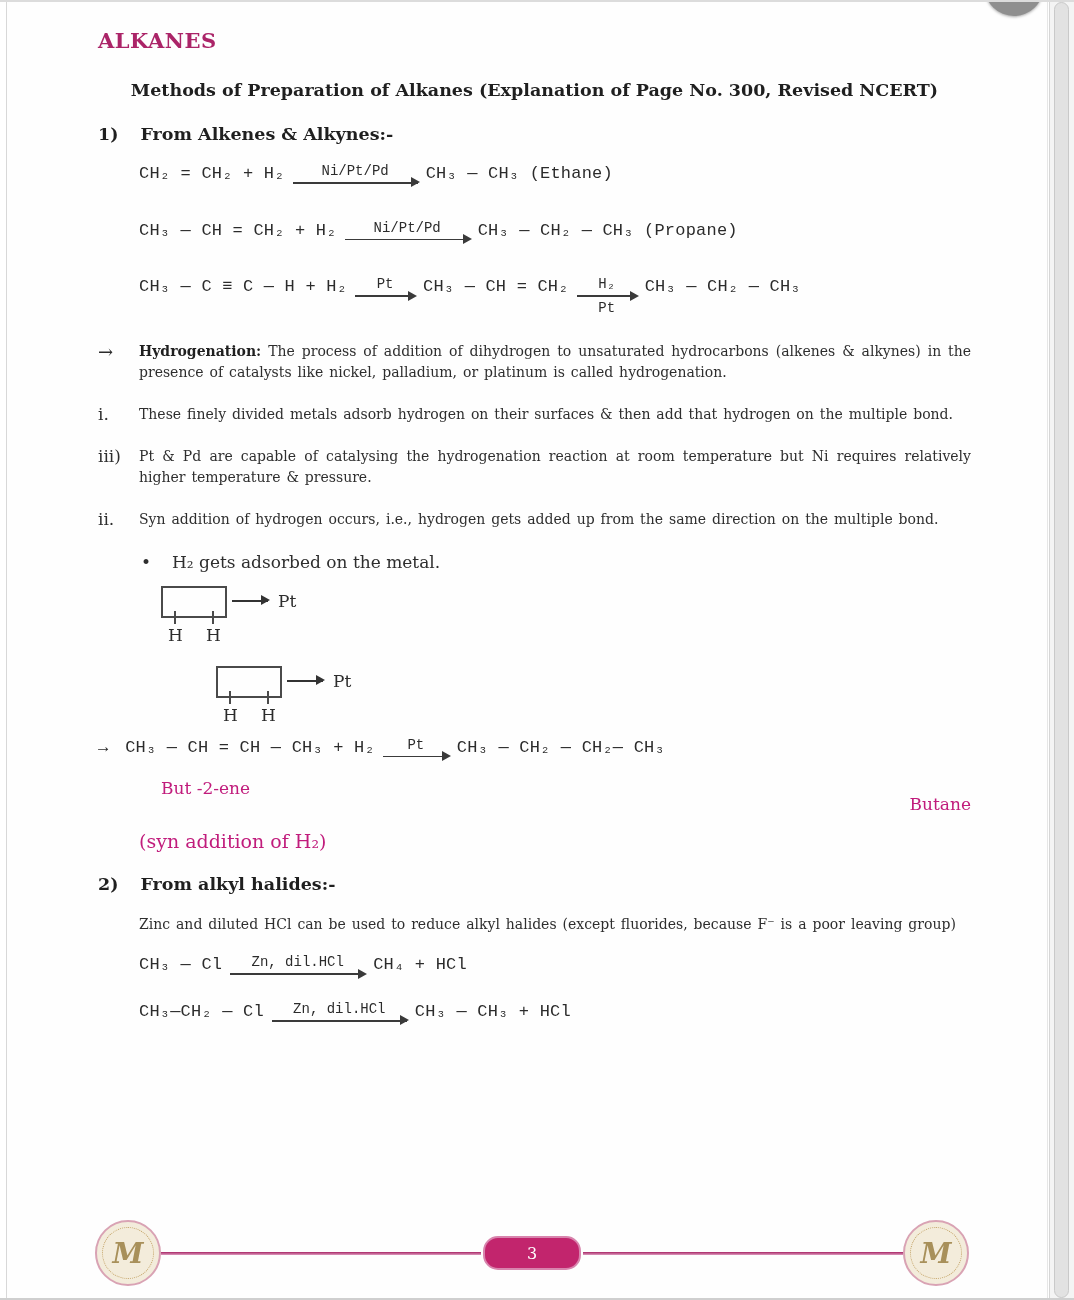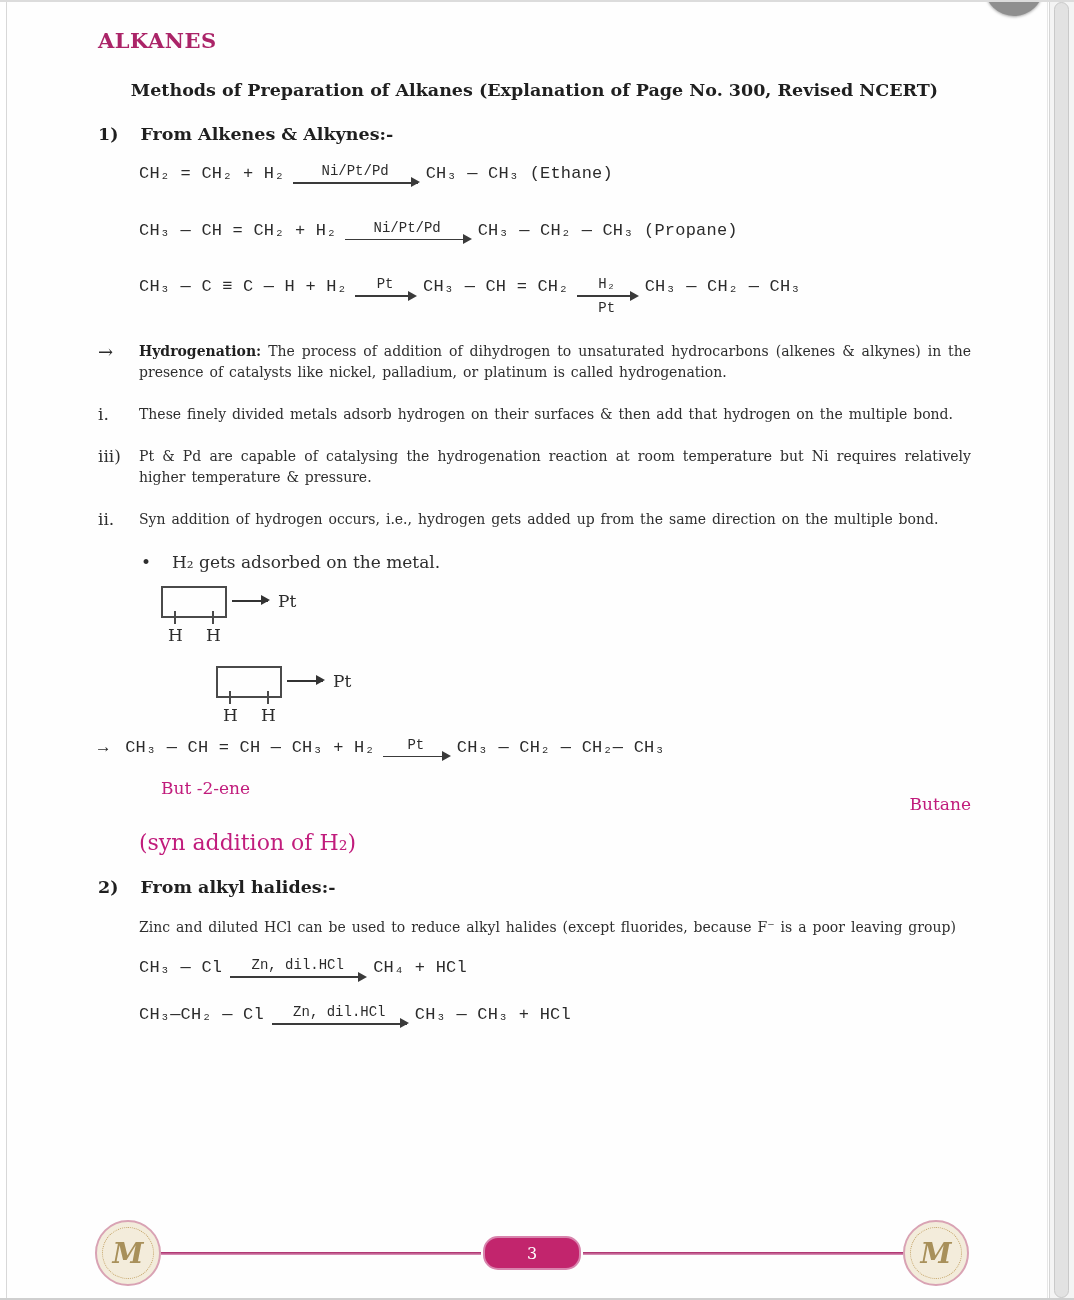--- a/index.html
+++ b/index.html
@@ -54,21 +54,21 @@
   .adsorb .hl.h1 { left:7px; } .adsorb .hl.h2 { left:45px; }
   .adsorb .barrow { position:absolute; left:71px; top:14px; width:36px; height:1.8px; background:#333; }
   .adsorb .barrow::after { content:""; position:absolute; right:-2px; top:-4.6px;
        border-left:9px solid #333; border-top:5px solid transparent; border-bottom:5px solid transparent; }
   .adsorb .metal { position:absolute; left:117px; top:5px; font-size:17px; }
   .d1 { margin-left:63px; } .d2 { margin-left:118px; }
 
   .names-row { display:flex; font-size:17px; margin-top:6px;justify-content:space-between; }
   .magenta { color:#c11c7c; }
   .n1 { margin-left:63px; } .n2 { margin-left:308px;margin-top:16px; }
-  .syn-note { margin-left:41px; margin-top:16px; font-size:22px; }
+  .syn-note { margin-left:41px; margin-top:16px; font-size:19px; }
 
   .desc { margin-left:41px; margin-top:20px; }
 
   
   .footer { position:absolute; left:88px; right:78px; bottom:12px; display:flex; align-items:center; }
   .fline { flex:1; height:3px; background:linear-gradient(to bottom,#a82565,#dd9cbf); }
   .pill { min-width:98px; height:34px; border-radius:15px; background:#c2256d; border:2px solid #d884ad;
           color:#fff; display:flex; align-items:center; justify-content:center; font-size:16px; margin:0 2px; }
   .seal { position:relative; width:66px; height:66px; border-radius:50%; background:#f3ecdb;
           border:2px solid #d9a3b4; display:flex; align-items:center; justify-content:center; flex:0 0 auto; }

